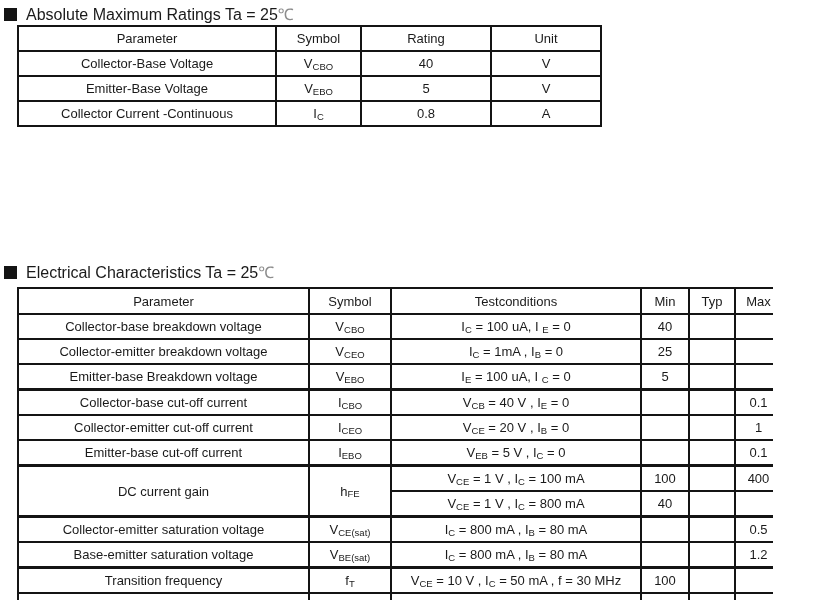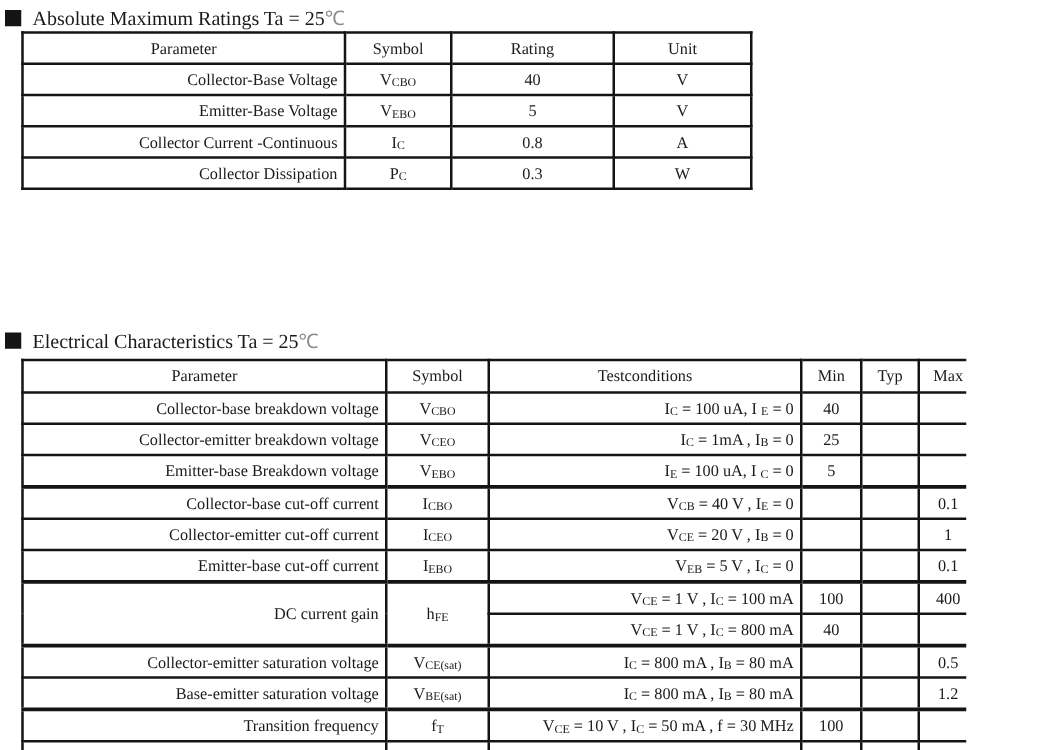--- a/index.html
+++ b/index.html
@@ -1,26 +1,26 @@
 <!DOCTYPE html>
 <html><head>
 <meta charset="utf-8">
 <style>
   html,body{margin:0;padding:0;background:#ffffff;}
   body{font-family:"Liberation Sans", sans-serif; color:#1a1a1a;}
-  .canvas{position:relative;width:773px;height:600px;overflow:hidden;background:#ffffff;font-family:Liberation Serif, serif;}
+  .canvas{position:relative;width:773px;height:600px;overflow:hidden;background:#ffffff;}
 
   .section-title{position:absolute;display:flex;align-items:center;gap:9px;font-size:16px;color:#1a1a1a;white-space:nowrap;}
   .bullet{width:13px;height:13px;background:#141414;flex:0 0 auto;}
 
   table{position:absolute;border-collapse:collapse;table-layout:fixed;background:#fff;}
   td,th{border:2px solid #141414;font-weight:normal;font-size:13px;color:#1a1a1a;
         padding:0 5px;height:23px;overflow:hidden;white-space:nowrap;vertical-align:middle;}
   th{padding:0 2px;}
-  td.l{text-align:right;}
+  td.l{text-align:center;}
   td.c{text-align:center;padding:0 2px;}
   tr.ge > td, td.gb{border-bottom-width:3px;}
   tr.partial > td{height:6px;border-bottom:none;}
 
   .t1{left:17px;top:25px;width:583px;}
   .t1 col.a0{width:258px}.t1 col.a1{width:85px}.t1 col.a2{width:130px}.t1 col.a3{width:110px}
   .t1 th{height:23px;}
 
   .t2{left:17px;top:287px;width:808px;}
   .t2 col.e0{width:291px}.t2 col.e1{width:82px}.t2 col.e2{width:250px}
@@ -66,26 +66,20 @@
           <td class="l">Emitter-Base Voltage</td>
           <td class="c">V<span class="sub">EBO</span></td>
           <td class="c">5</td>
           <td class="c">V</td>
         </tr>
         <tr>
           <td class="l">Collector Current -Continuous</td>
           <td class="c">I<span class="sub">C</span></td>
           <td class="c">0.8</td>
           <td class="c">A</td>
-        </tr>
-        <tr>
-          <td class="l">Collector Dissipation</td>
-          <td class="c">P<span class="sub">C</span></td>
-          <td class="c">0.3</td>
-          <td class="c">W</td>
         </tr>
       </tbody>
   </table>
 
   <div class="section-title" style="left:4px;top:261px">
     <span class="bullet"></span>
     <span>Electrical Characteristics Ta = 25<span class="lt">℃</span></span>
   </div>
 
   <table class="t2">

